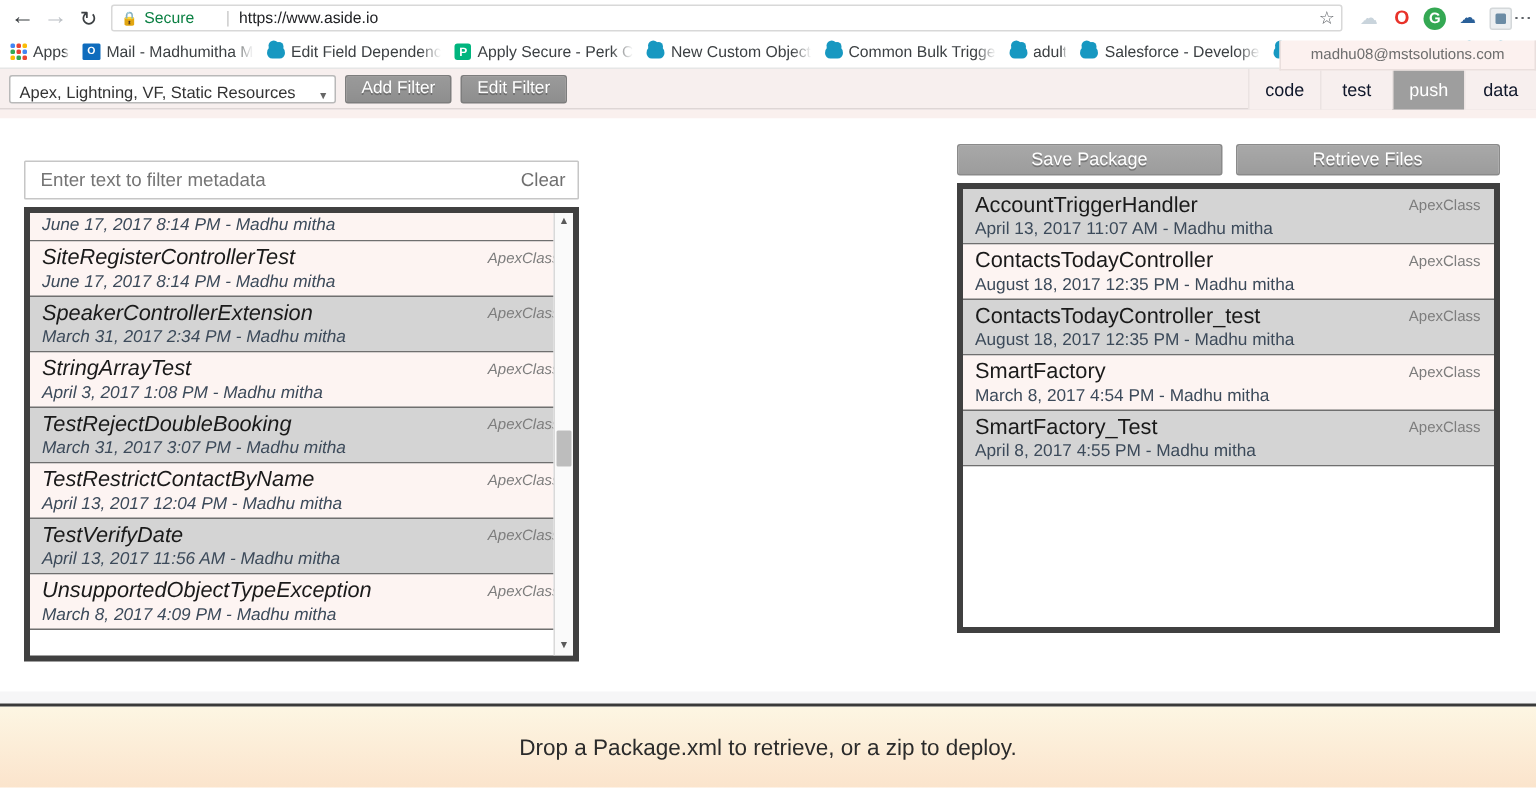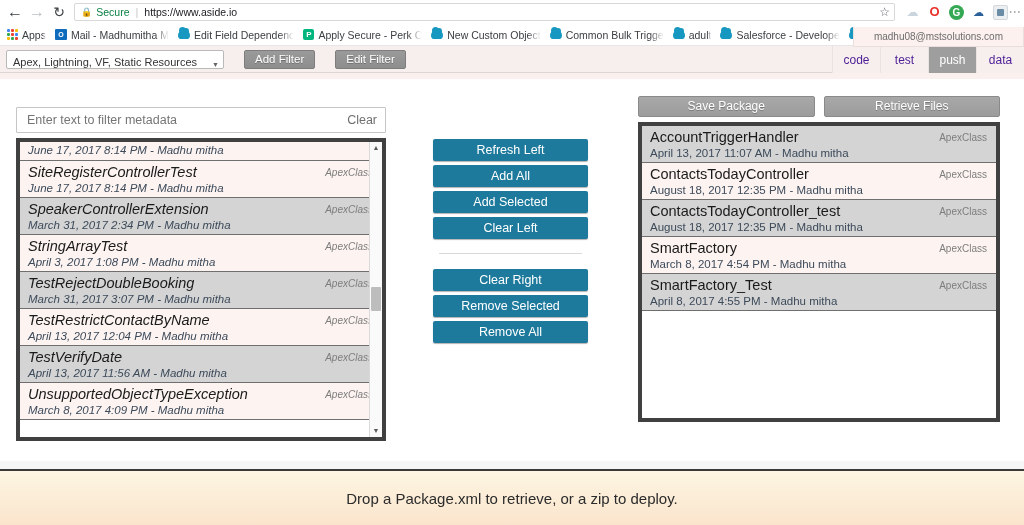--- a/index.html
+++ b/index.html
@@ -25,21 +25,21 @@
   .nav-btn.fwd   { color:#bdc1c6; font-size:16px; }
   .nav-btn.reload{ color:#3c4043; font-size:14px; }
 
   .omnibox {
     flex:1 1 auto; height:18px; margin:0 6px 0 4px;
     border:1px solid #d8d8d8; border-radius:2px;
     background:#fff; display:flex; align-items:center;
     padding:0 4px 0 6px; min-width:0;
   }
   .lock { color:#0b8043; font-size:9px; margin-right:4px; line-height:1; }
-  .secure-word { color:#0b8043; font-size:10.5px; margin-right:6px; white-space:nowrap; }
+  .secure-word { color:#0b8043; font-size:10.5px; margin-right:21px; white-space:nowrap; }
   .url-sep { color:#c9c9c9; margin-right:6px; font-size:11px; }
   .url-text { color:#202124; font-size:10.5px; white-space:nowrap; overflow:hidden; }
   .star { color:#5f6368; font-size:12px; margin-left:auto; }
 
   .ext-icons { display:flex; align-items:center; gap:7px; margin-left:4px; }
   .ext { width:15px; height:15px; border-radius:2px; display:inline-block;
          position:relative; flex:0 0 auto; }
   .ext-cloud { color:#c9d4dc; font-size:12px; line-height:15px; text-align:center; }
   .ext-opera { color:#e8322a; font-size:13px; line-height:14px; text-align:center; font-weight:bold;}
   .ext-g { background:#34a853; color:#fff; border-radius:50%; font-size:10px;
@@ -82,30 +82,30 @@
   .app-toolbar {
     height:27px; background:#f7efee; border-bottom:1px solid #ded6d5;
     display:flex; align-items:center; padding:0 6px; position:relative;
   }
   .meta-select {
     width:218px; height:19px; background:#fff; border:1px solid #b9b9b9; border-radius:2px;
     font-size:11px; color:#333; display:flex; align-items:flex-end; padding:0 4px 0 6px;
   }
   .meta-select .caret { margin-left:auto; color:#666; font-size:7px; }
   .gray-btn {
-    height:19px; margin-left:20px; padding:0 10px;
+    height:19px; margin-left:6px; padding:0 10px;
     background:linear-gradient(#9a9a9a,#8e8e8e);
     border:1px solid #7d7d7d; border-radius:2px;
     color:#fff; font-size:11.5px; line-height:17px; text-align:center;
     text-shadow:0 1px 0 rgba(0,0,0,.25); white-space:nowrap;
   }
   .tabs { position:absolute; right:0; top:0; height:27px; display:flex; }
   .tab {
     width:48px; height:27px; display:flex; align-items:center; justify-content:center;
-    font-size:12px; color:#4c1d95; background:#f7efee; border-left:1px solid #ebe3e2;
+    font-size:12px; color:#0f172a; background:#f7efee; border-left:1px solid #ebe3e2;
   }
   .tab.active { background:#9e9e9e; color:#fff; }
   .user-badge {
     position:absolute; right:0; top:27px;
     background:#fcf1ef; color:#6d6d6d; font-size:10px;
     padding:4px 20px; border:1px solid #eadfdd; border-top:none; white-space:nowrap;
   }
   .pink-strip { height:6px; background:#faf0ee; }
 
   
@@ -333,30 +333,20 @@
       </div>
 
       <div class="scroll-track">
         <div class="scroll-arrow">▲</div>
         <div class="scroll-thumb" style="top:145px;"></div>
         <div class="scroll-arrow bot">▼</div>
       </div>
     </div>
   </div>
 
-  <div class="mid-col">
-    <div class="mid-btn">Refresh Left</div>
-    <div class="mid-btn">Add All</div>
-    <div class="mid-btn">Add Selected</div>
-    <div class="mid-btn">Clear Left</div>
-    <div class="mid-sep"></div>
-    <div class="mid-btn">Clear Right</div>
-    <div class="mid-btn">Remove Selected</div>
-    <div class="mid-btn">Remove All</div>
-  </div>
 
   <div class="panel-right">
     <div class="pkg-btns">
       <div class="pkg-btn">Save Package</div>
       <div class="pkg-btn">Retrieve Files</div>
     </div>
 
     <div class="list-box list-right">
       <div class="row even">
         <div class="row-name">AccountTriggerHandler</div>

